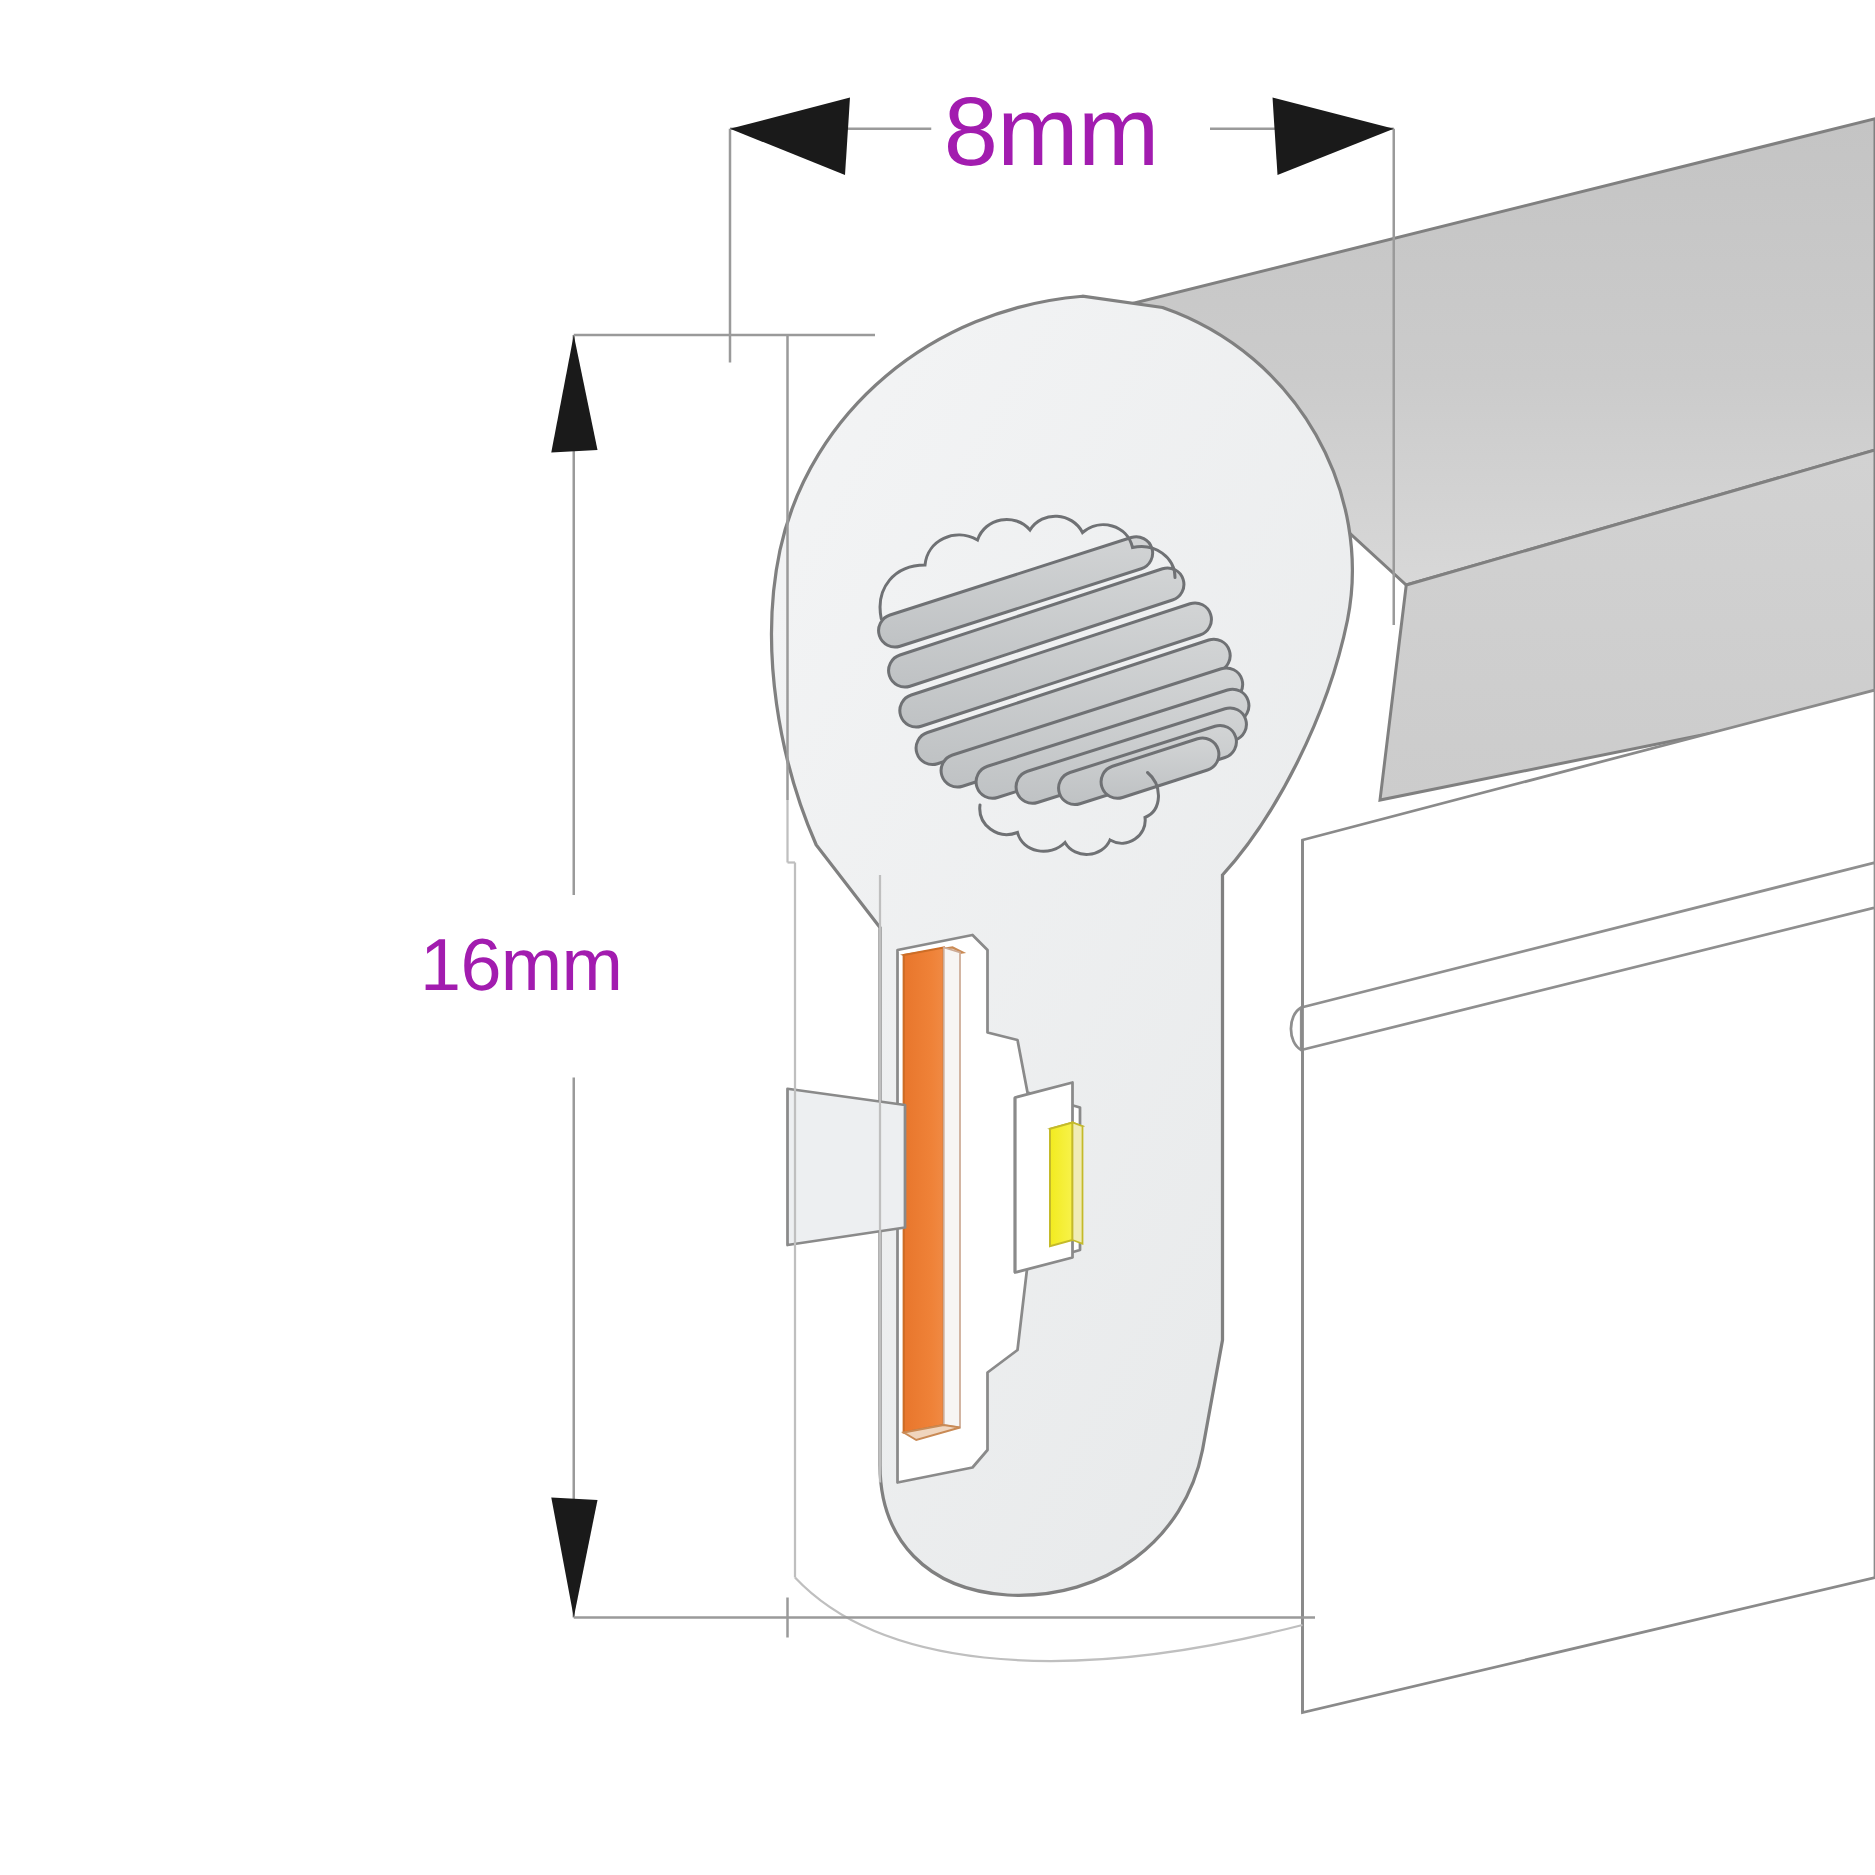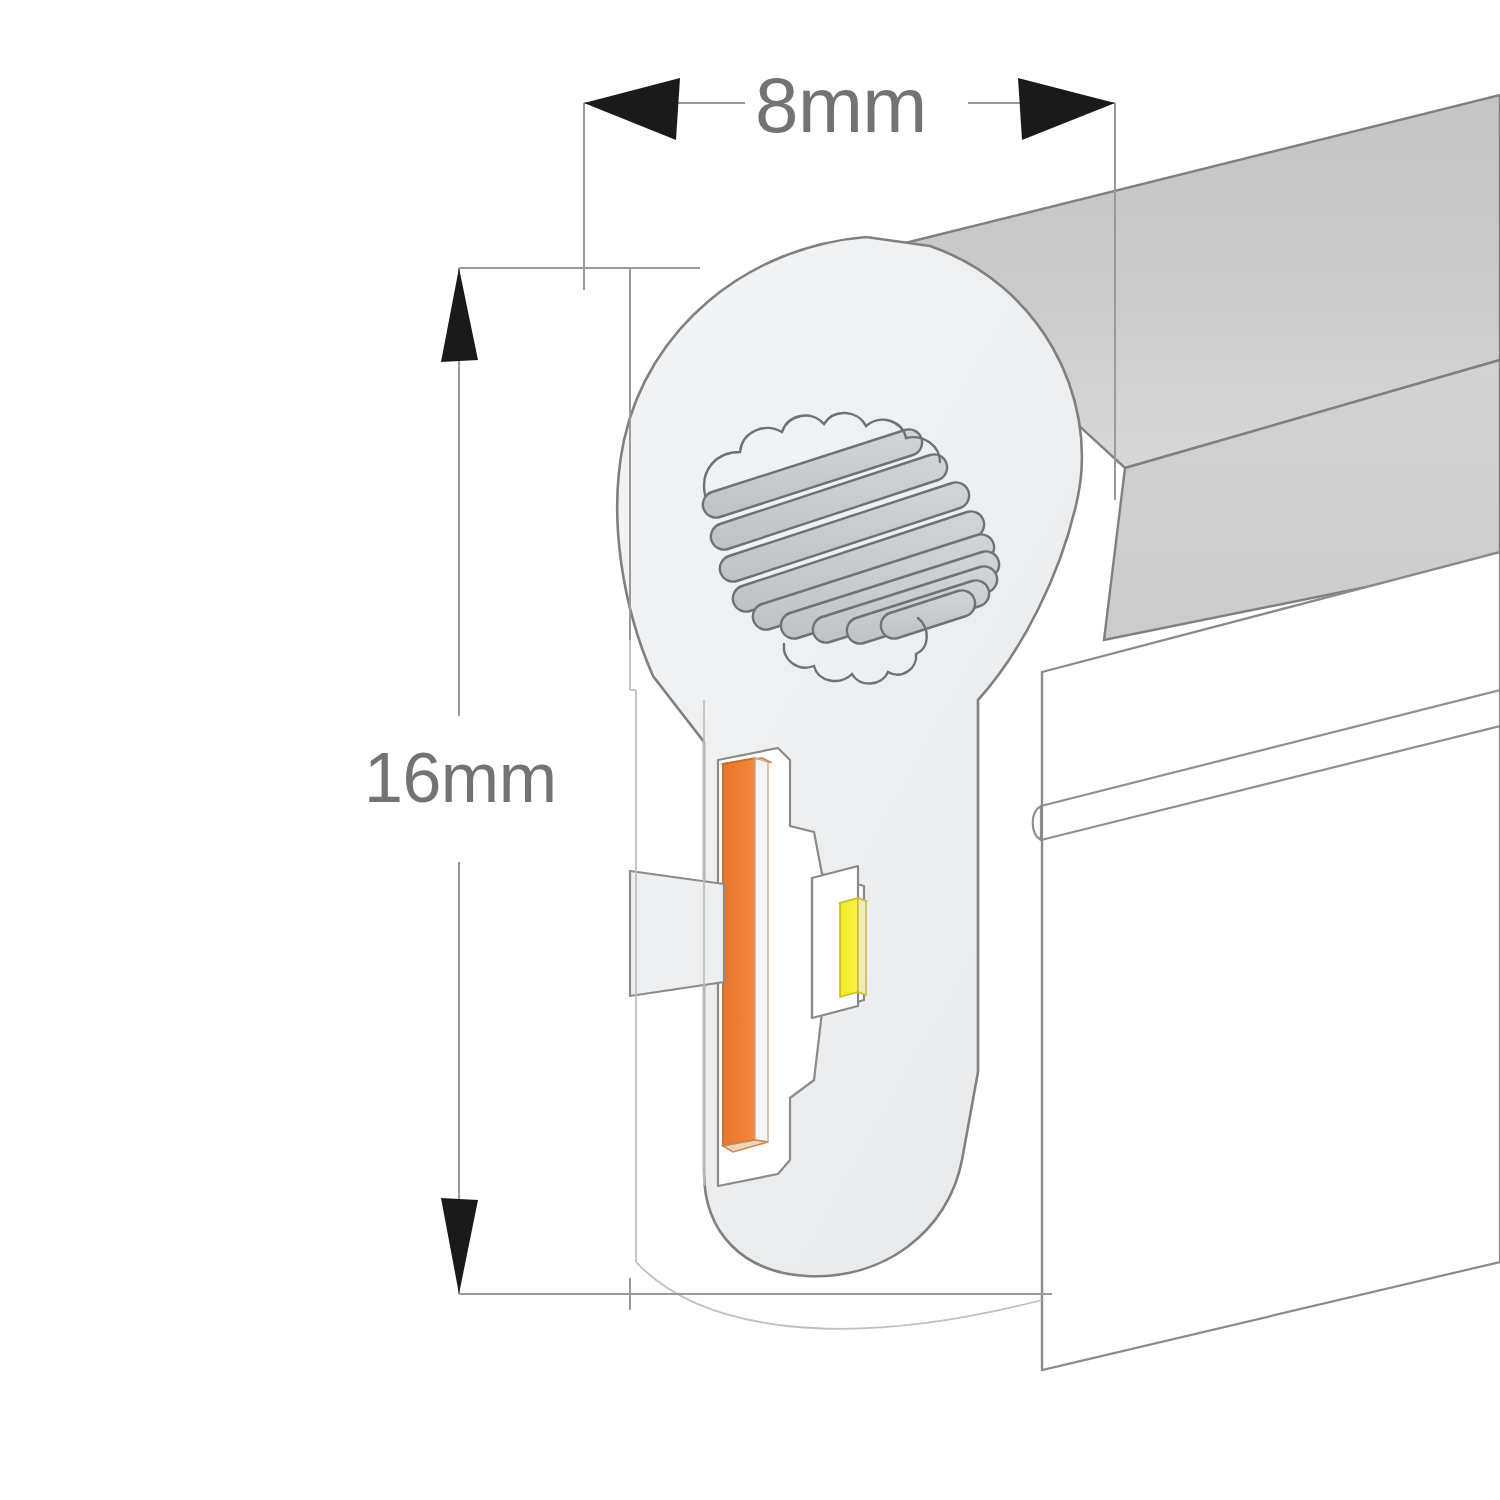--- a/index.html
+++ b/index.html
@@ -6,34 +6,34 @@
   html,body{margin:0;padding:0;background:#ffffff;}
   body{
     width:1500px;height:1500px;overflow:hidden;
     font-family:"Liberation Sans", sans-serif;
     -webkit-font-smoothing:antialiased;
   }
   #stage{position:relative;width:1500px;height:1500px;background:#ffffff;}
   #drawing{position:absolute;left:0;top:0;width:1500px;height:1500px;}
   .dim-label{
     position:absolute;
-    color:#737373;
+    color:#a21caf;
     font-weight:400;
     letter-spacing:-0.5px;
     white-space:nowrap;
     line-height:1;
     user-select:none;
   }
   #label-width{
     left:755px;top:66px;
     font-size:78px;
   }
   #label-height{
-    left:364px;top:743px;
-    font-size:70px;
+    left:336px;top:743px;
+    font-size:59px;
   }
 </style>
 </head>
 <body>
 
 <div id="stage">
 
   <svg id="drawing" viewBox="0 0 1500 1500" xmlns="http://www.w3.org/2000/svg">
 
     <defs>

